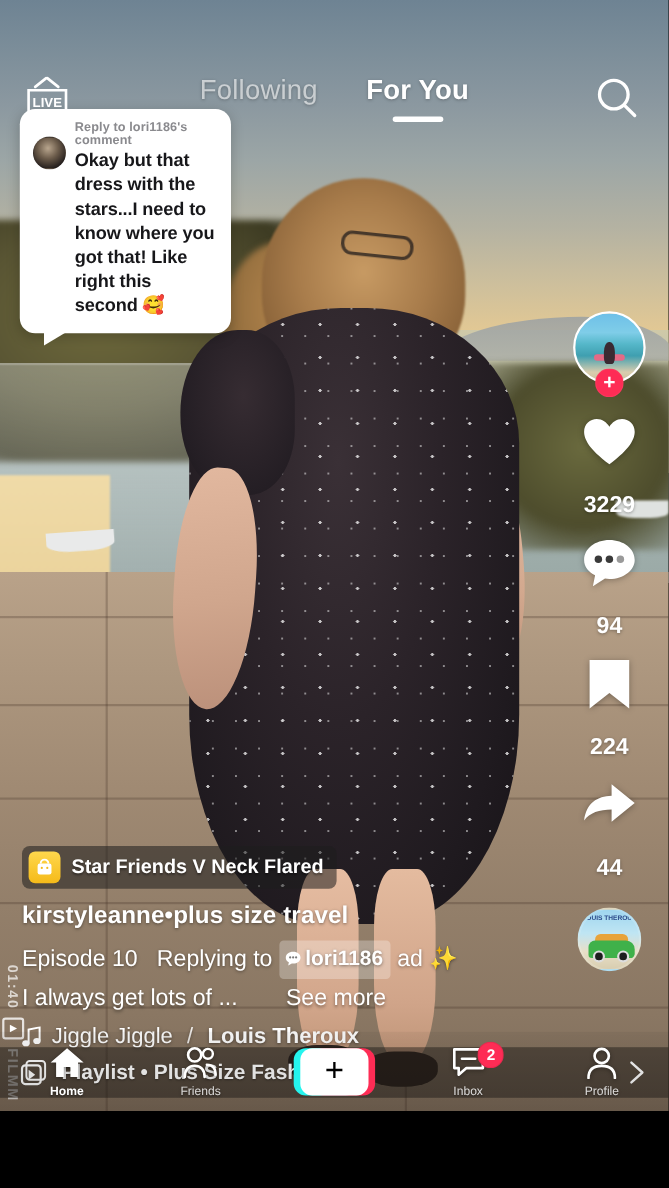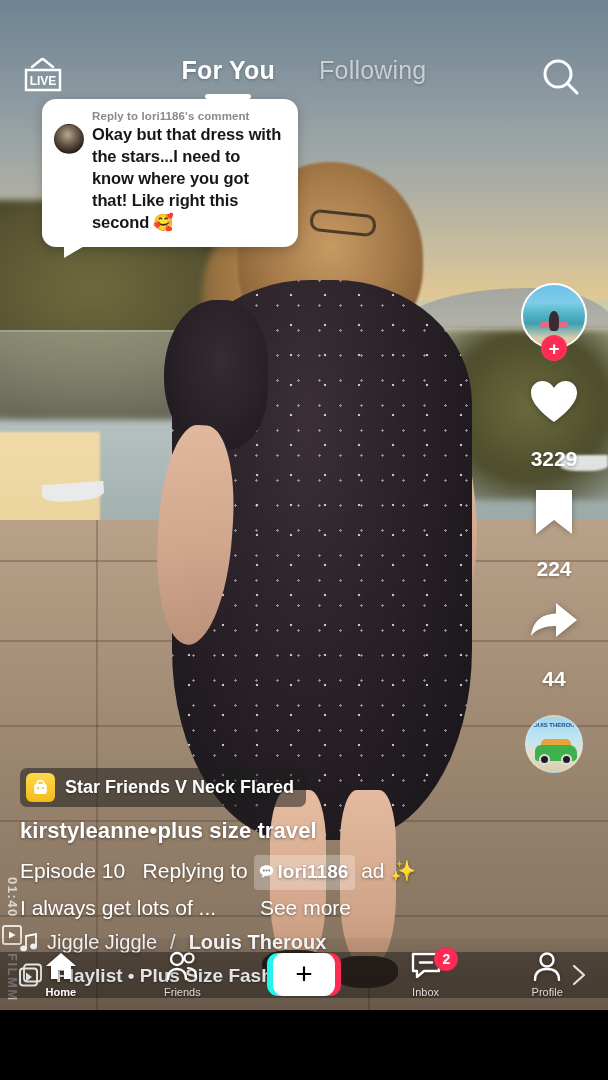--- a/index.html
+++ b/index.html
@@ -118,33 +118,33 @@
   .leg-r {
     position:absolute; left:190px; top:640px; width:56px; height:175px;
     background:linear-gradient(180deg,#e4bb9f 0%, #d0a489 70%, #be9477 100%);
     border-radius:30% 30% 40% 40%;
   }
   .shoe-l { position:absolute; left:112px; top:800px; width:66px; height:34px; background:#2e2420; border-radius:40% 40% 45% 45%; }
   .shoe-r { position:absolute; left:182px; top:806px; width:66px; height:32px; background:#33271f; border-radius:40% 40% 45% 45%; }
 
   
   .topbar {
-    position:absolute; left:0; top:0; width:608px; height:118px;
+    position:absolute; left:0; top:12px; width:608px; height:118px;
     display:flex; align-items:center; z-index:30;
   }
   .live-btn { position:absolute; left:20px; top:54px; width:46px; height:46px; display:flex; align-items:center; justify-content:center; }
   .tabs { position:absolute; left:0; top:56px; width:608px; display:flex; justify-content:center; align-items:flex-start; gap:44px; }
   .tab { font-size:25px; color:rgba(255,255,255,.62); font-weight:500; letter-spacing:.2px; text-shadow:0 1px 3px rgba(0,0,0,.28); }
   .tab.active { color:#fff; font-weight:700; position:relative; }
   .tab-underline { position:absolute; left:50%; transform:translateX(-50%); bottom:-14px; width:46px; height:5px; background:#fff; border-radius:3px; }
   .search-btn { position:absolute; right:22px; top:52px; width:50px; height:50px; display:flex; align-items:center; justify-content:center; }
 
   
   .comment-card {
-    position:absolute; left:42px; top:99px; width:256px;
+    position:absolute; left:18px; top:99px; width:192px;
     background:#fff; border-radius:14px; padding:11px 12px 13px 12px;
     box-shadow:0 3px 12px rgba(0,0,0,.22); z-index:28;
   }
   .comment-card::after {
     content:""; position:absolute; left:22px; bottom:-11px; width:0; height:0;
     border-left:0 solid transparent; border-right:22px solid transparent; border-top:13px solid #fff;
   }
   .cc-label { font-size:11.5px; color:#8a8a8e; font-weight:600; margin-left:38px; margin-bottom:2px; letter-spacing:.1px; }
   .cc-body { display:flex; gap:0; }
   .cc-avatar {
@@ -297,25 +297,25 @@
   <div class="topbar">
     <div class="live-btn">
       <svg width="42" height="40" viewBox="0 0 42 40">
         <path d="M10 10 L20 2 M31 10 L21 2" stroke="#fff" stroke-width="2.4" fill="none" stroke-linecap="round"></path>
         <path d="M4 13 h34 v20 h-34 z" stroke="#fff" stroke-width="2.4" fill="none" rx="3"></path>
         <text x="21" y="28" font-family="Liberation Sans, sans-serif" font-size="12" font-weight="700" fill="#fff" text-anchor="middle">LIVE</text>
       </svg>
     </div>
 
     <div class="tabs">
+      <div class="tab">Following</div>
       <div class="tab active">
         <span>For You</span>
         <span class="tab-underline"></span>
       </div>
-      <div class="tab">Following</div>
     </div>
 
     <div class="search-btn">
       <svg width="44" height="44" viewBox="0 0 44 44">
         <circle cx="19" cy="19" r="13" stroke="#fff" stroke-width="3" fill="none"></circle>
         <line x1="28.5" y1="28.5" x2="38" y2="38" stroke="#fff" stroke-width="3" stroke-linecap="round"></line>
       </svg>
     </div>
   </div>
 
@@ -339,20 +339,31 @@
 
     <div class="rail-item">
       <div class="rail-icon">
         <svg width="50" height="46" viewBox="0 0 50 46">
           <path d="M25 43 C6 29 2 20 2 13.5 C2 6.5 7.5 2 13.5 2 C18.5 2 22.5 5 25 9 C27.5 5 31.5 2 36.5 2 C42.5 2 48 6.5 48 13.5 C48 20 44 29 25 43 Z" fill="#fff"></path>
         </svg>
       </div>
       <div class="rail-count">3229</div>
     </div>
 
+    <div class="rail-item">
+      <div class="rail-icon">
+        <svg width="50" height="48" viewBox="0 0 50 48">
+          <path d="M25 3 C12 3 2 11 2 21 C2 27 6 32 12 35 L10 45 L21 38 C22.3 38.2 23.6 38.3 25 38.3 C38 38.3 48 30.3 48 21 C48 11 38 3 25 3 Z" fill="#fff"></path>
+          <circle cx="15" cy="20.5" r="3.4" fill="#3a3a3a"></circle>
+          <circle cx="25" cy="20.5" r="3.4" fill="#3a3a3a"></circle>
+          <circle cx="35" cy="20.5" r="3.4" fill="#9a9a9a"></circle>
+        </svg>
+      </div>
+      <div class="rail-count">94</div>
+    </div>
 
     <div class="rail-item">
       <div class="rail-icon">
         <svg width="44" height="48" viewBox="0 0 44 48">
           <path d="M4 2 h36 v44 l-18 -14 l-18 14 z" fill="#fff"></path>
         </svg>
       </div>
       <div class="rail-count">224</div>
     </div>
 

